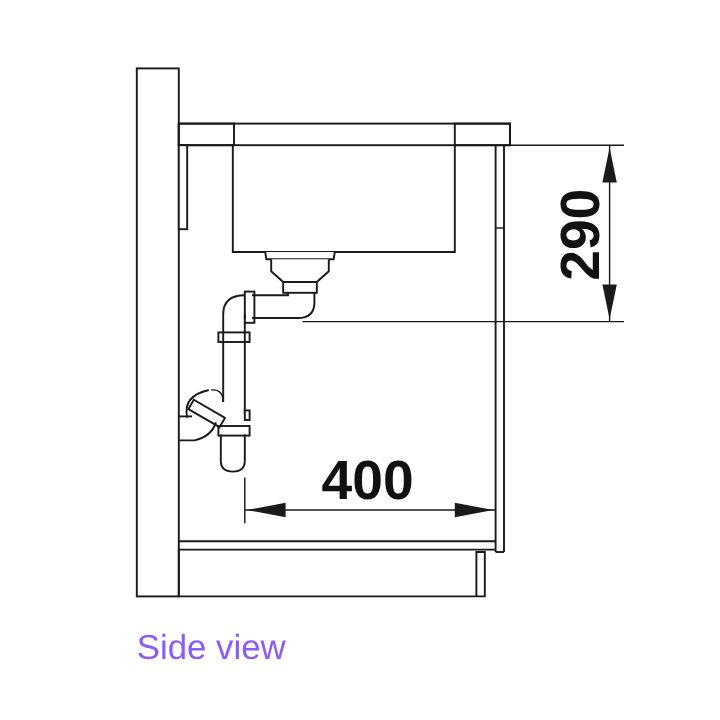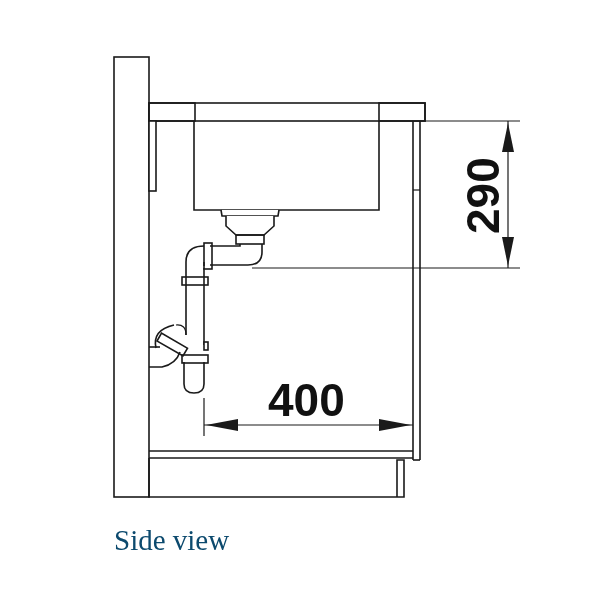--- a/index.html
+++ b/index.html
@@ -2,21 +2,21 @@
 <html><head>
   <meta charset="utf-8">
   <style>
     html, body { margin: 0; padding: 0; background: #ffffff; }
     body { width: 600px; height: 600px; position: relative; overflow: hidden; }
     svg.diagram { position: absolute; left: 0; top: 0; width: 600px; height: 600px; }
     .ln { stroke: #1a1a1a; stroke-width: 1.6; fill: none; }
     .thin { stroke: #1a1a1a; stroke-width: 1.2; fill: none; }
     .fillw { fill: #ffffff; stroke: #1a1a1a; stroke-width: 1.6; }
     .dimtext { font-family: "Liberation Sans", sans-serif; font-weight: bold; font-size: 46px; fill: #111111; }
-    .caption { position: absolute; left: 114px; top: 524px; font-family: Liberation Serif, serif; font-size: 29px; color: #0c4a6e; }
+    .caption { position: absolute; left: 114px; top: 524px; font-family: Liberation Sans, sans-serif; font-size: 29px; color: #8b5cf6; }
   </style>
 </head>
 <body>
 
 <svg class="diagram" viewBox="0 0 600 600" xmlns="http://www.w3.org/2000/svg">
   <defs>
     <pattern id="hatch" patternUnits="userSpaceOnUse" width="14" height="14" patternTransform="rotate(45)">
       <line x1="0" y1="0" x2="0" y2="14" stroke="#1a1a1a" stroke-width="1.4"></line>
     </pattern>
     <pattern id="ribs" patternUnits="userSpaceOnUse" width="6" height="10">

